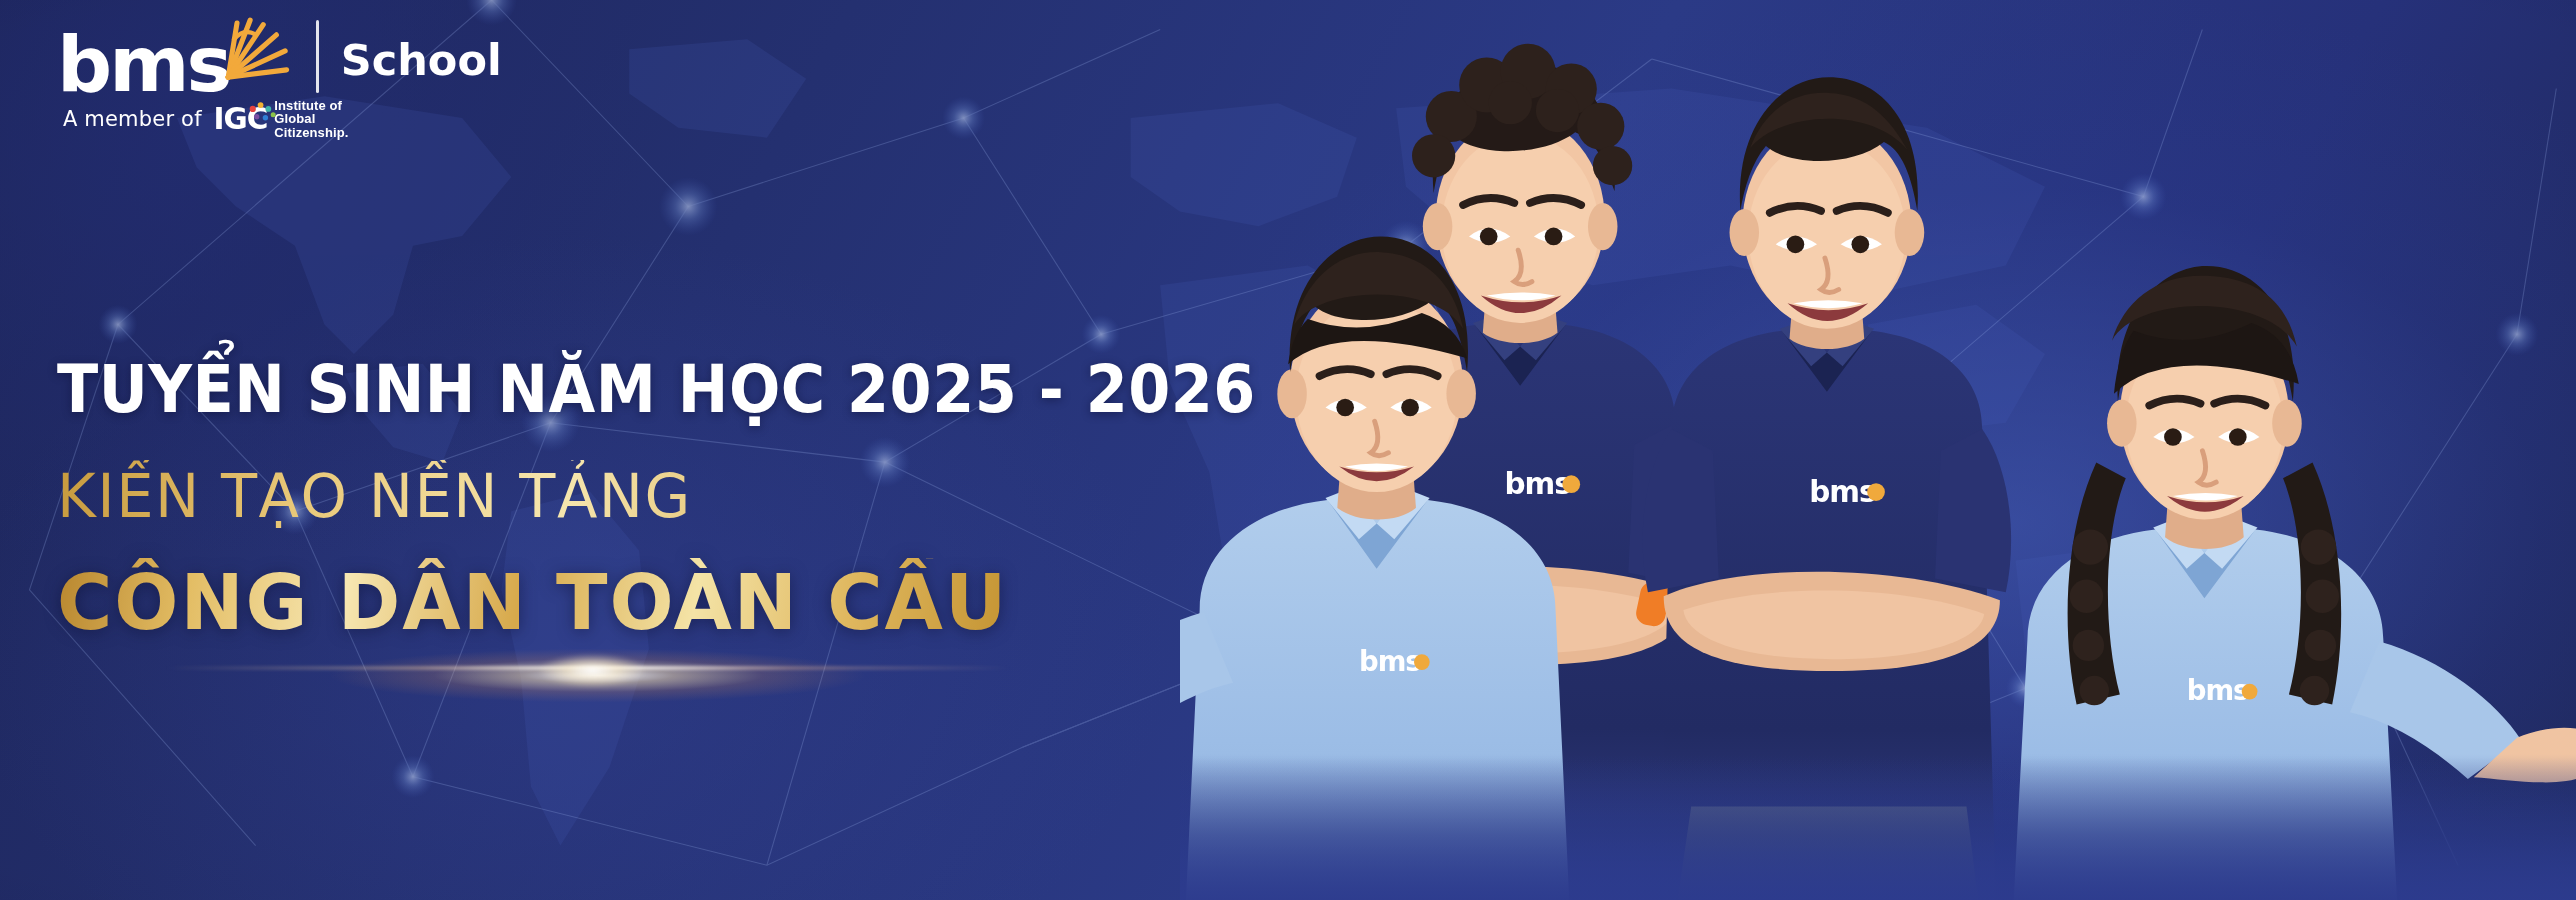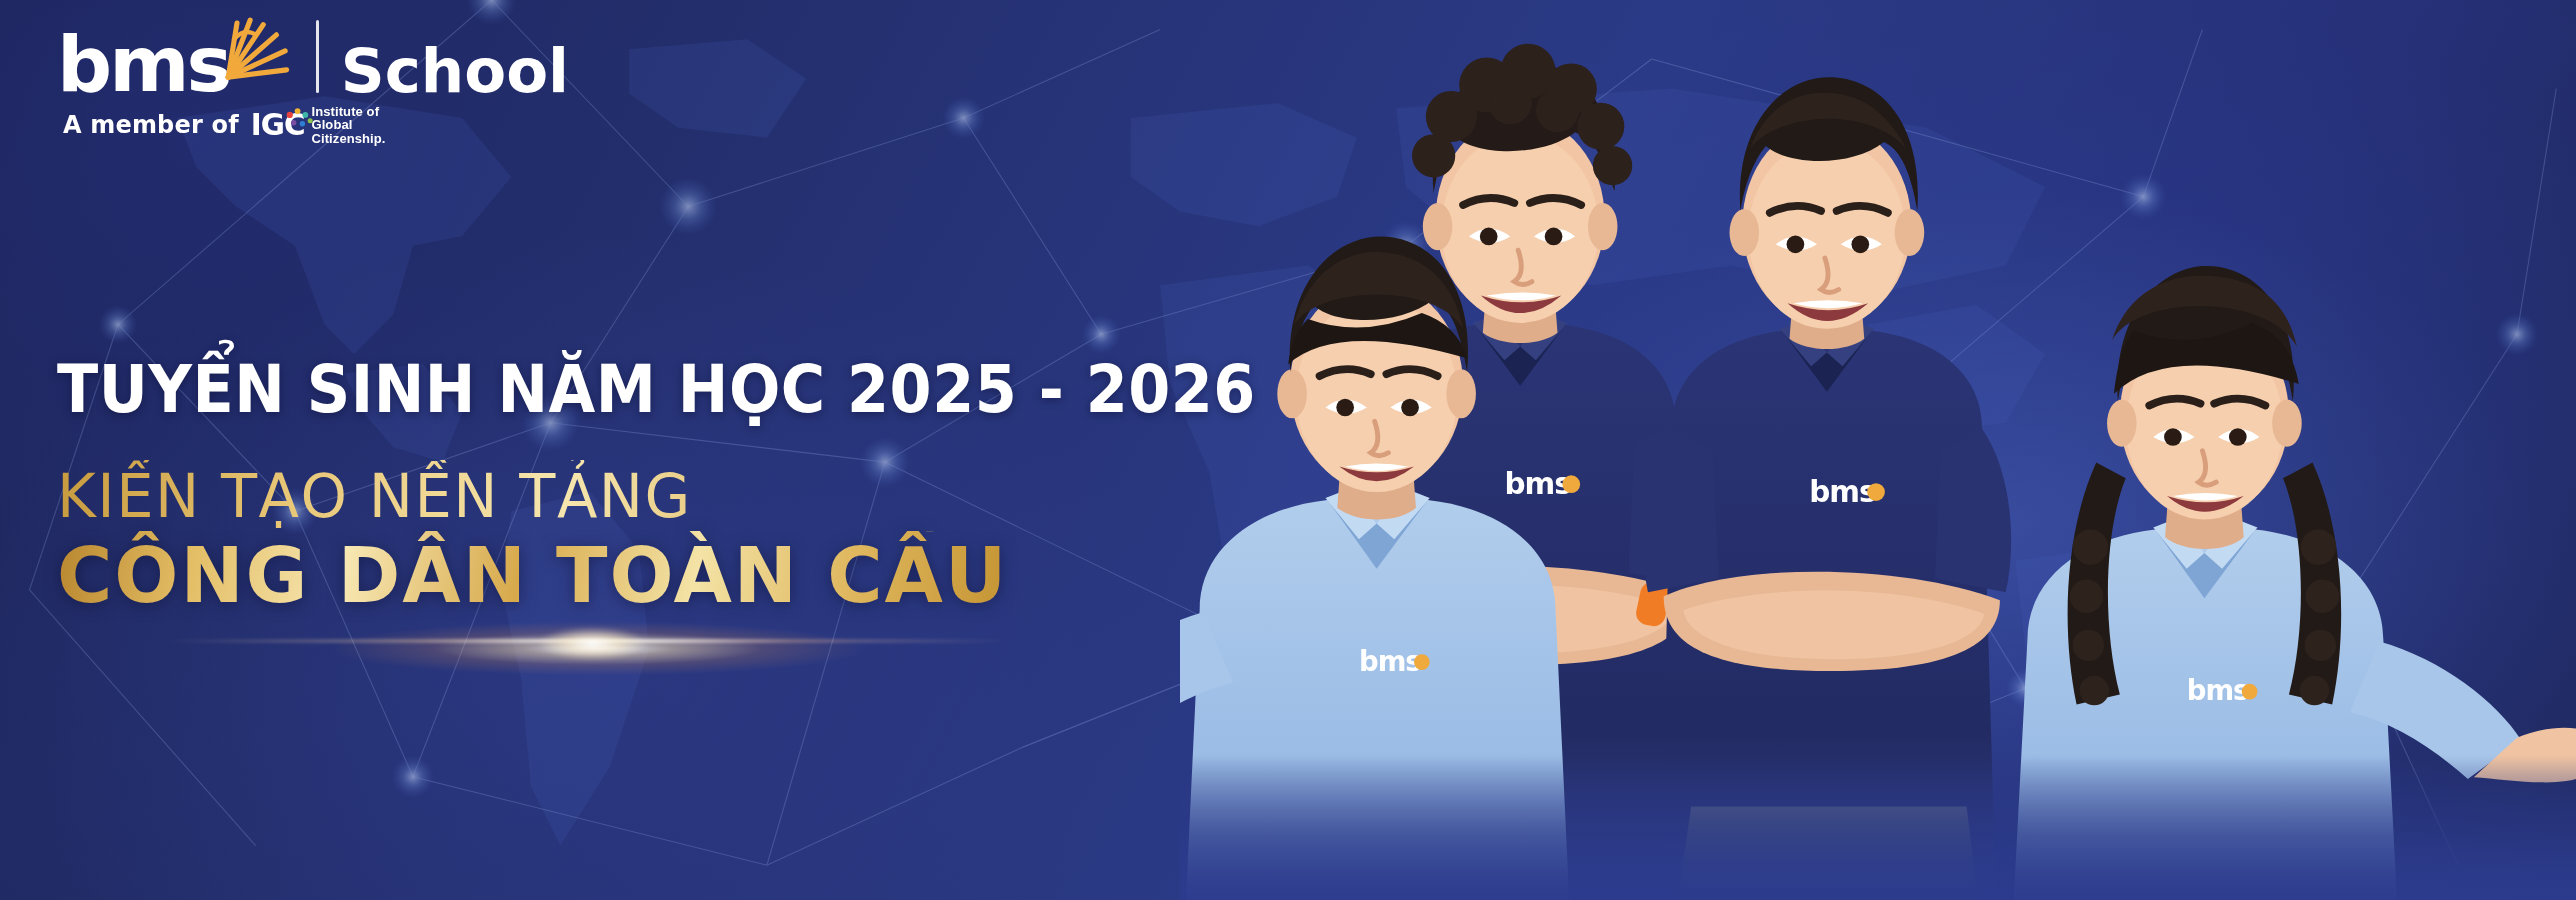--- a/index.html
+++ b/index.html
@@ -36,27 +36,27 @@
     font-weight:700;font-size:77px;line-height:.92;color:#ffffff;
     letter-spacing:-2.9px;
   }
   .sunburst{position:relative;width:73px;height:73px;margin-left:-11.8px;margin-bottom:17.7px;}
   .divider-v{
     width:2.9px;height:73px;background:rgba(255,255,255,.88);
     margin:9.8px 21.6px 0 25.6px;border-radius:2px;
   }
   .school-word{
     font-family:"DejaVu Sans","Liberation Sans",sans-serif;
-    font-weight:700;font-size:61px;color:#ffffff;letter-spacing:0px;
+    font-weight:700;font-size:43px;color:#ffffff;letter-spacing:0px;
     margin-top:25.6px;
   }
   .member-row{display:flex;align-items:center;margin:2px 0 0 5.9px;height:33px;}
   .member-text{
     font-family:"DejaVu Sans","Liberation Sans",sans-serif;
-    font-size:24px;color:#ffffff;font-weight:700;letter-spacing:0.2px;
+    font-size:21px;color:#ffffff;font-weight:400;letter-spacing:0.2px;
   }
   .igc-lockup{display:flex;align-items:center;margin-left:11.8px;}
   .igc-word{position:relative;font-weight:800;font-size:29.5px;color:#ffffff;letter-spacing:-1px;
     font-family:"DejaVu Sans","Liberation Sans",sans-serif;}
   .igc-tag{margin-left:6.9px;line-height:1.02;}
   .igc-tag span{display:block;font-size:13px;font-weight:700;color:#ffffff;letter-spacing:0.1px;}
   .school-name{
     margin:5.9px 0 0 3.9px;font-size:29.5px;color:#ffffff;font-weight:400;letter-spacing:0.6px;
     font-family:"DejaVu Sans","Liberation Sans",sans-serif;white-space:nowrap;
   }
@@ -70,21 +70,21 @@
     text-shadow:0 2px 9.8px rgba(8,12,45,.45);
   }
   .sub-gold-1{
     margin-top:33px;
     font-family:"DejaVu Sans","Liberation Sans",sans-serif;
     font-weight:400;font-size:61px;letter-spacing:1.5px;white-space:nowrap;
     transform:scaleX(.97);transform-origin:left center;
     background:linear-gradient(98deg,#c79a3d 0%,#e9c878 18%,#f6e6ae 38%,#d9ac51 62%,#f2dc9b 82%,#caa04a 100%);
     -webkit-background-clip:text;background-clip:text;color:transparent;
   }
-  .sub-gold-2-wrap{position:relative;margin-top:0;width:983px;}
+  .sub-gold-2-wrap{position:relative;margin-top:27px;width:983px;}
   .sub-gold-2{
     font-family:"DejaVu Sans","Liberation Sans",sans-serif;
     font-weight:700;font-size:77px;letter-spacing:2px;white-space:nowrap;
     transform:scaleX(.98);transform-origin:left center;
     background:linear-gradient(100deg,#b8862e 0%,#e3bd64 14%,#f7e7b2 30%,#d7a94b 48%,#f4e3a6 66%,#dfb75e 82%,#c2912f 100%);
     -webkit-background-clip:text;background-clip:text;color:transparent;
     filter:drop-shadow(0 2.9px 7.9px rgba(10,14,50,.5));
     position:relative;z-index:2;
   }
   .flare{

